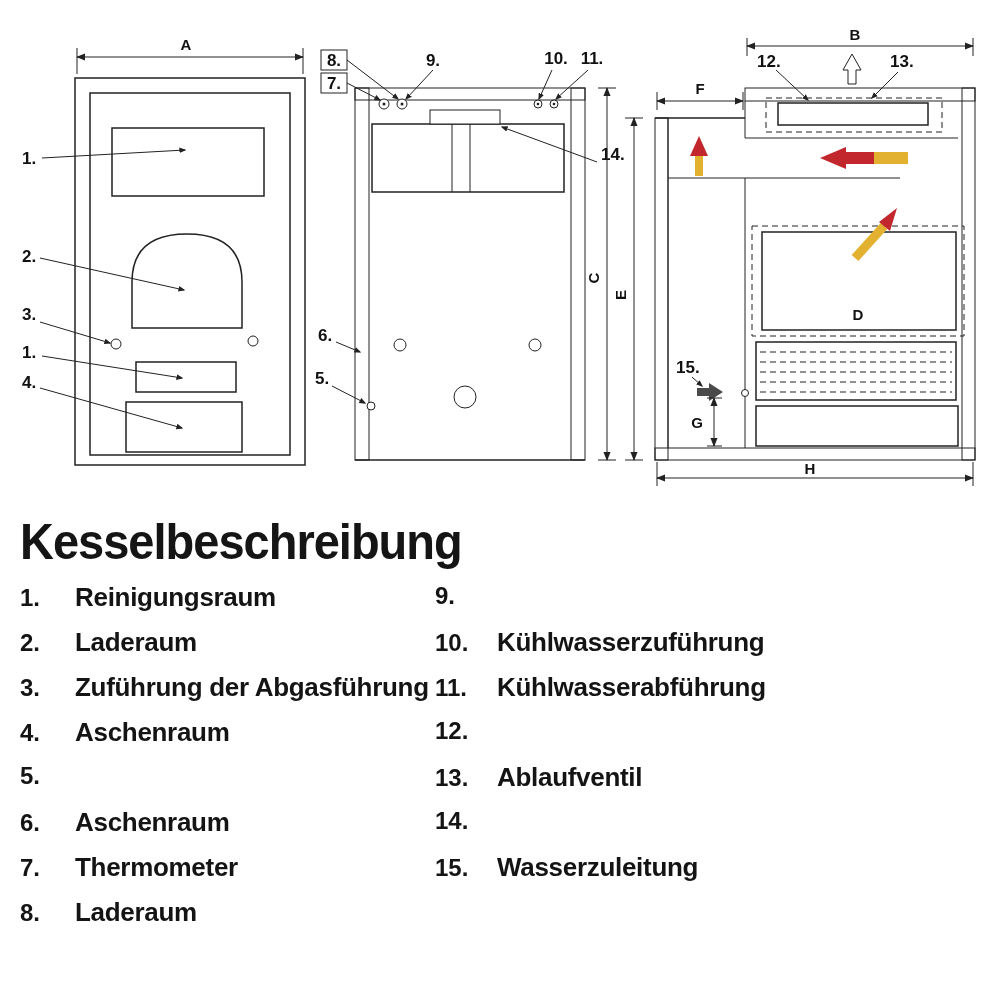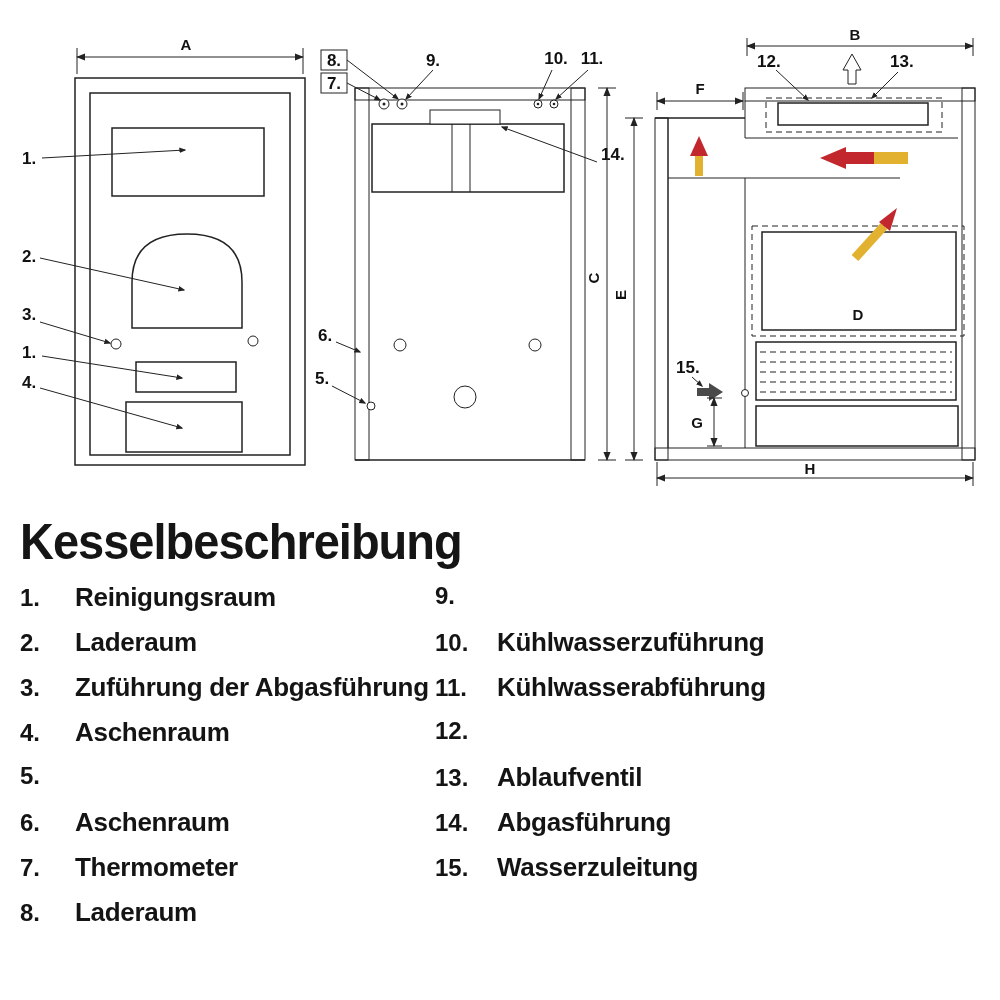--- a/index.html
+++ b/index.html
@@ -270,20 +270,19 @@
       </div>
     <div class="lrow">
         <span class="lnum">12.</span>
       </div>
     <div class="lrow">
         <span class="lnum">13.</span>
         <span class="llbl">Ablaufventil</span>
       </div>
     <div class="lrow">
         <span class="lnum">14.</span>
-        <span class="llbl">Abgasführung</span>
       </div>
     <div class="lrow">
         <span class="lnum">15.</span>
         <span class="llbl">Wasserzuleitung</span>
       </div>
   </div>
 </div>
 
 </body></html>

